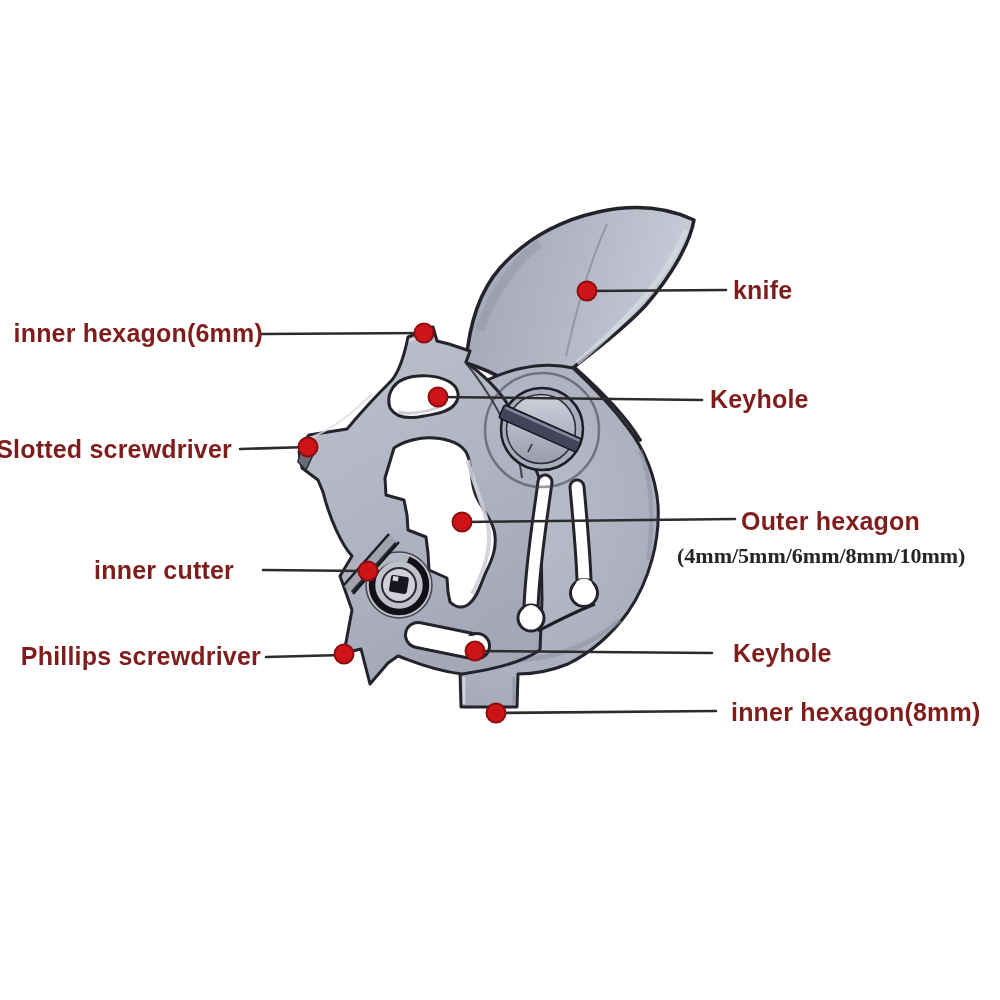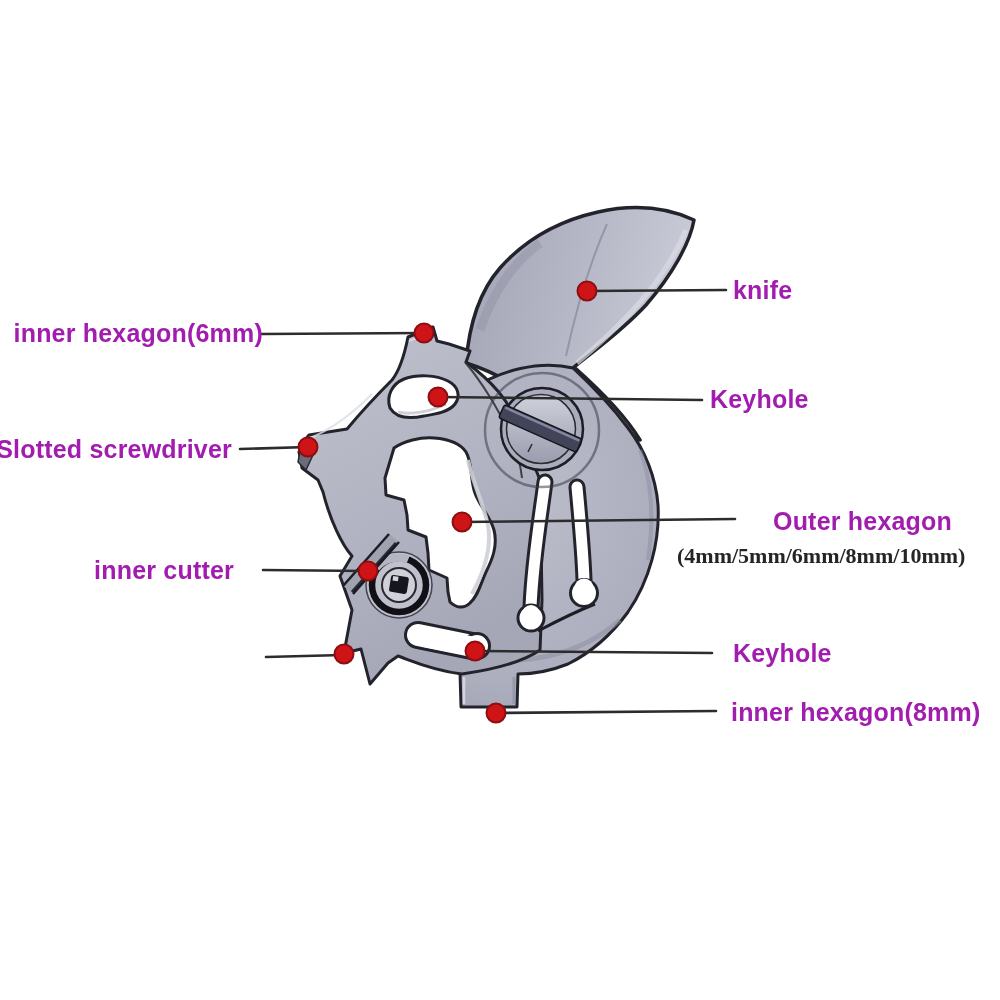--- a/index.html
+++ b/index.html
@@ -2,21 +2,21 @@
 <html><head>
 <meta charset="utf-8">
 <style>
   html,body{margin:0;padding:0;background:#ffffff;}
   #stage{
     position:relative;width:1000px;height:1000px;background:#ffffff;
     font-family:"Liberation Sans","DejaVu Sans",sans-serif;overflow:hidden;
   }
   #tool-svg{position:absolute;left:0;top:0;}
   .lbl{
-    position:absolute;color:#a21caf;font-size:25px;font-weight:700;
+    position:absolute;color:#7f1d1d;font-size:25px;font-weight:700;
     letter-spacing:.2px;white-space:nowrap;line-height:1.1;
   }
   .lbl.right-align{text-align:center;}
   .lbl.serif{
     font-family:"Liberation Serif","DejaVu Serif",serif;
     font-size:22px;font-weight:700;color:#252525;letter-spacing:0;
   }
 </style>
 </head>
 <body>
@@ -195,26 +195,27 @@
       <circle cx="496" cy="713" r="9.5"></circle>
     </g>
   </svg>
 
   <div class="lbl right-align" style="right:737px;top:320px;">inner hexagon(6mm)</div>
 
   <div class="lbl right-align" style="right:768px;top:436px;">Slotted screwdriver</div>
 
   <div class="lbl right-align" style="right:766px;top:557px;">inner cutter</div>
 
+  <div class="lbl right-align" style="right:739px;top:643px;">Phillips screwdriver</div>
 
   <div class="lbl" style="left:733px;top:277px;">knife</div>
 
   <div class="lbl" style="left:710px;top:386px;">Keyhole</div>
 
-  <div class="lbl" style="left:741px;top:508px;margin-left:32px;">Outer hexagon</div>
+  <div class="lbl" style="left:741px;top:508px;">Outer hexagon</div>
 
   <div class="lbl serif" style="left:677px;top:544px;">(4mm/5mm/6mm/8mm/10mm)</div>
 
   <div class="lbl" style="left:733px;top:640px;">Keyhole</div>
 
   <div class="lbl" style="left:731px;top:699px;text-align:center;">inner hexagon(8mm)</div>
 
 </div>
 
 </body></html>

